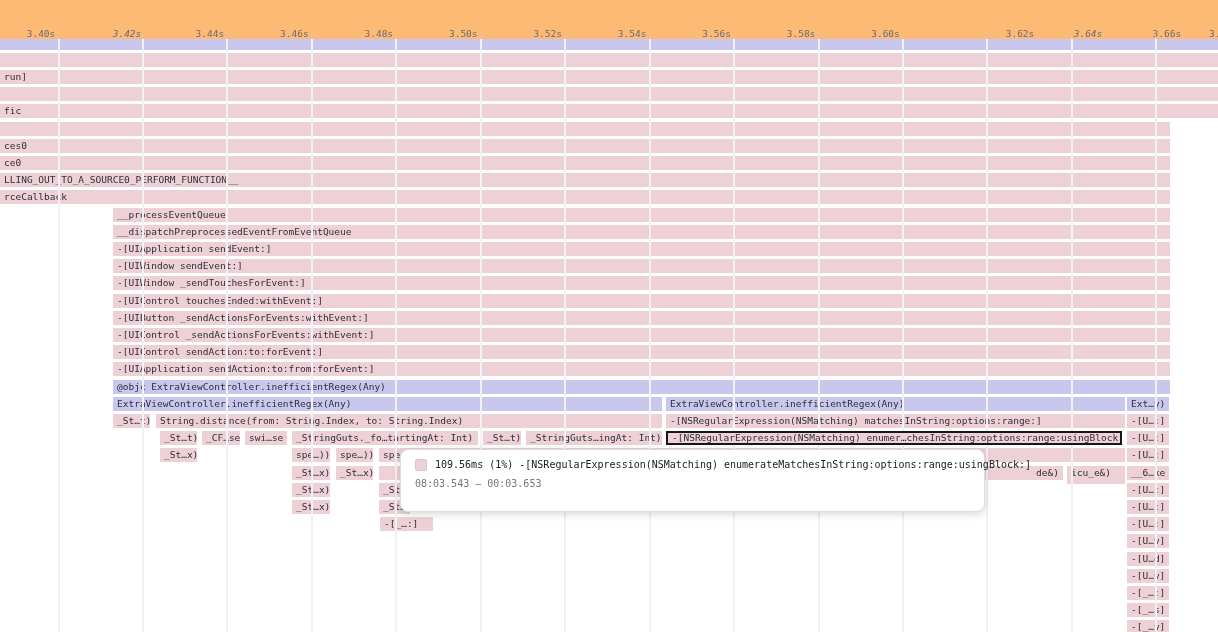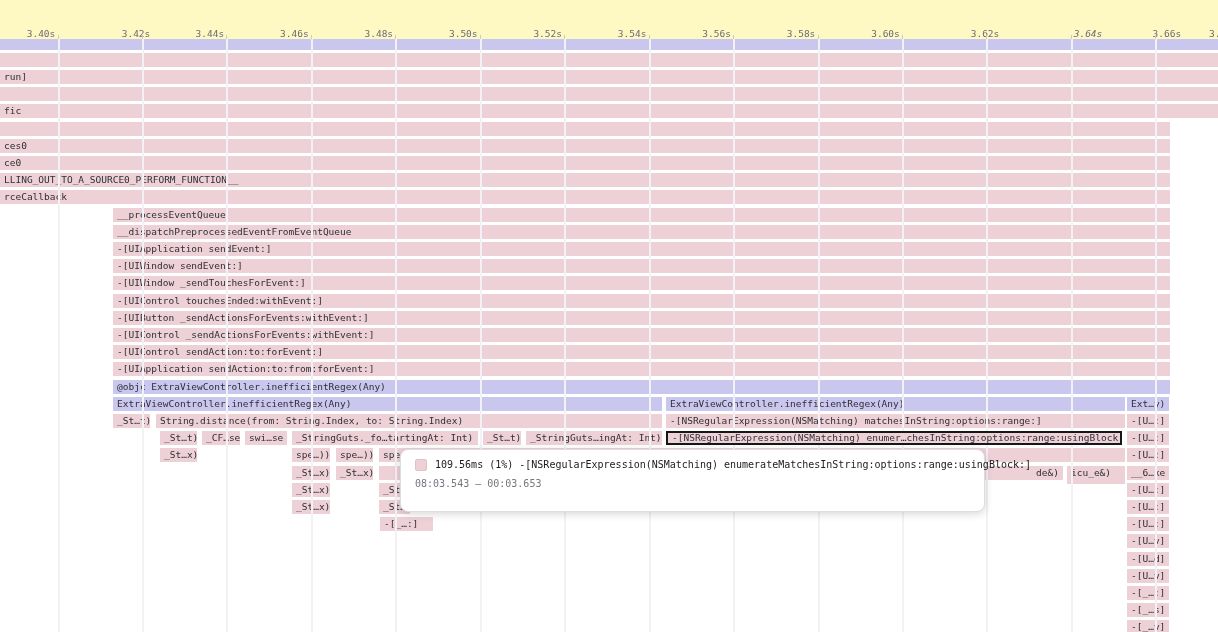--- a/index.html
+++ b/index.html
@@ -1,20 +1,20 @@
 <!DOCTYPE html>
 <html><head>
 <meta charset="utf-8">
 <style>
   html,body{margin:0;padding:0;background:#ffffff;}
   #stage{
     position:relative;width:1218px;height:632px;overflow:hidden;
     background:#ffffff;font-family:"DejaVu Sans Mono","Liberation Mono",monospace;
   }
-  .ruler{position:absolute;left:0;top:0;width:1218px;height:39px;background:#fef9c3;z-index:4;}
+  .ruler{position:absolute;left:0;top:0;width:1218px;height:39px;background:#fdba74;z-index:4;}
   .ruler-label{
     position:absolute;top:28px;transform:translateX(-50%);
     font-size:9.5px;color:#6b6b74;white-space:nowrap;
   }
   .tick{position:absolute;top:35px;width:1px;height:4px;background:#c9c9d1;}
   .bar{
     position:absolute;height:14px;box-sizing:border-box;overflow:hidden;
     font-size:9.5px;line-height:14px;color:#2f2f36;white-space:nowrap;
     padding:0 0 0 4px;z-index:1;
   }
@@ -113,41 +113,41 @@
       <div class="gridline" style="left: 733.1px;"></div>
       <div class="gridline" style="left: 817.55px;"></div>
       <div class="gridline" style="left: 902px;"></div>
       <div class="gridline" style="left: 986.45px;"></div>
       <div class="gridline" style="left: 1070.9px;"></div>
       <div class="gridline" style="left: 1155.35px;"></div>
     </div>
   <div class="ruler" id="ruler">
       <div class="ruler-label" style="left: 41px;">3.40s</div>
       <div class="tick" style="left: 57.5px;"></div>
-      <div class="ruler-label" style="left: 136px;">3.42s</div>
+      <div class="ruler-label" style="left: 127px; font-style: italic;">3.42s</div>
       <div class="tick" style="left: 141.95px;"></div>
       <div class="ruler-label" style="left: 209.9px;">3.44s</div>
       <div class="tick" style="left: 226.4px;"></div>
       <div class="ruler-label" style="left: 294.35px;">3.46s</div>
       <div class="tick" style="left: 310.85px;"></div>
       <div class="ruler-label" style="left: 378.8px;">3.48s</div>
       <div class="tick" style="left: 395.3px;"></div>
       <div class="ruler-label" style="left: 463.25px;">3.50s</div>
       <div class="tick" style="left: 479.75px;"></div>
       <div class="ruler-label" style="left: 547.7px;">3.52s</div>
       <div class="tick" style="left: 564.2px;"></div>
       <div class="ruler-label" style="left: 632.15px;">3.54s</div>
       <div class="tick" style="left: 648.65px;"></div>
       <div class="ruler-label" style="left: 716.6px;">3.56s</div>
       <div class="tick" style="left: 733.1px;"></div>
       <div class="ruler-label" style="left: 801.05px;">3.58s</div>
       <div class="tick" style="left: 817.55px;"></div>
       <div class="ruler-label" style="left: 885.5px;">3.60s</div>
       <div class="tick" style="left: 902px;"></div>
-      <div class="ruler-label" style="left: 985px;">3.62s</div>
+      <div class="ruler-label" style="left: 1020px;">3.62s</div>
       <div class="tick" style="left: 986.45px;"></div>
       <div class="ruler-label" style="left: 1088px; font-style: italic;">3.64s</div>
       <div class="tick" style="left: 1070.9px;"></div>
       <div class="ruler-label" style="left: 1138.85px; margin-left: 28px;">3.66s</div>
       <div class="tick" style="left: 1155.35px;"></div>
       <div class="ruler-label" style="left: 1223.3px;">3.68s</div>
     </div>
   <div class="tooltip">
     <div class="tt-line1">
       <span class="swatch"></span>

